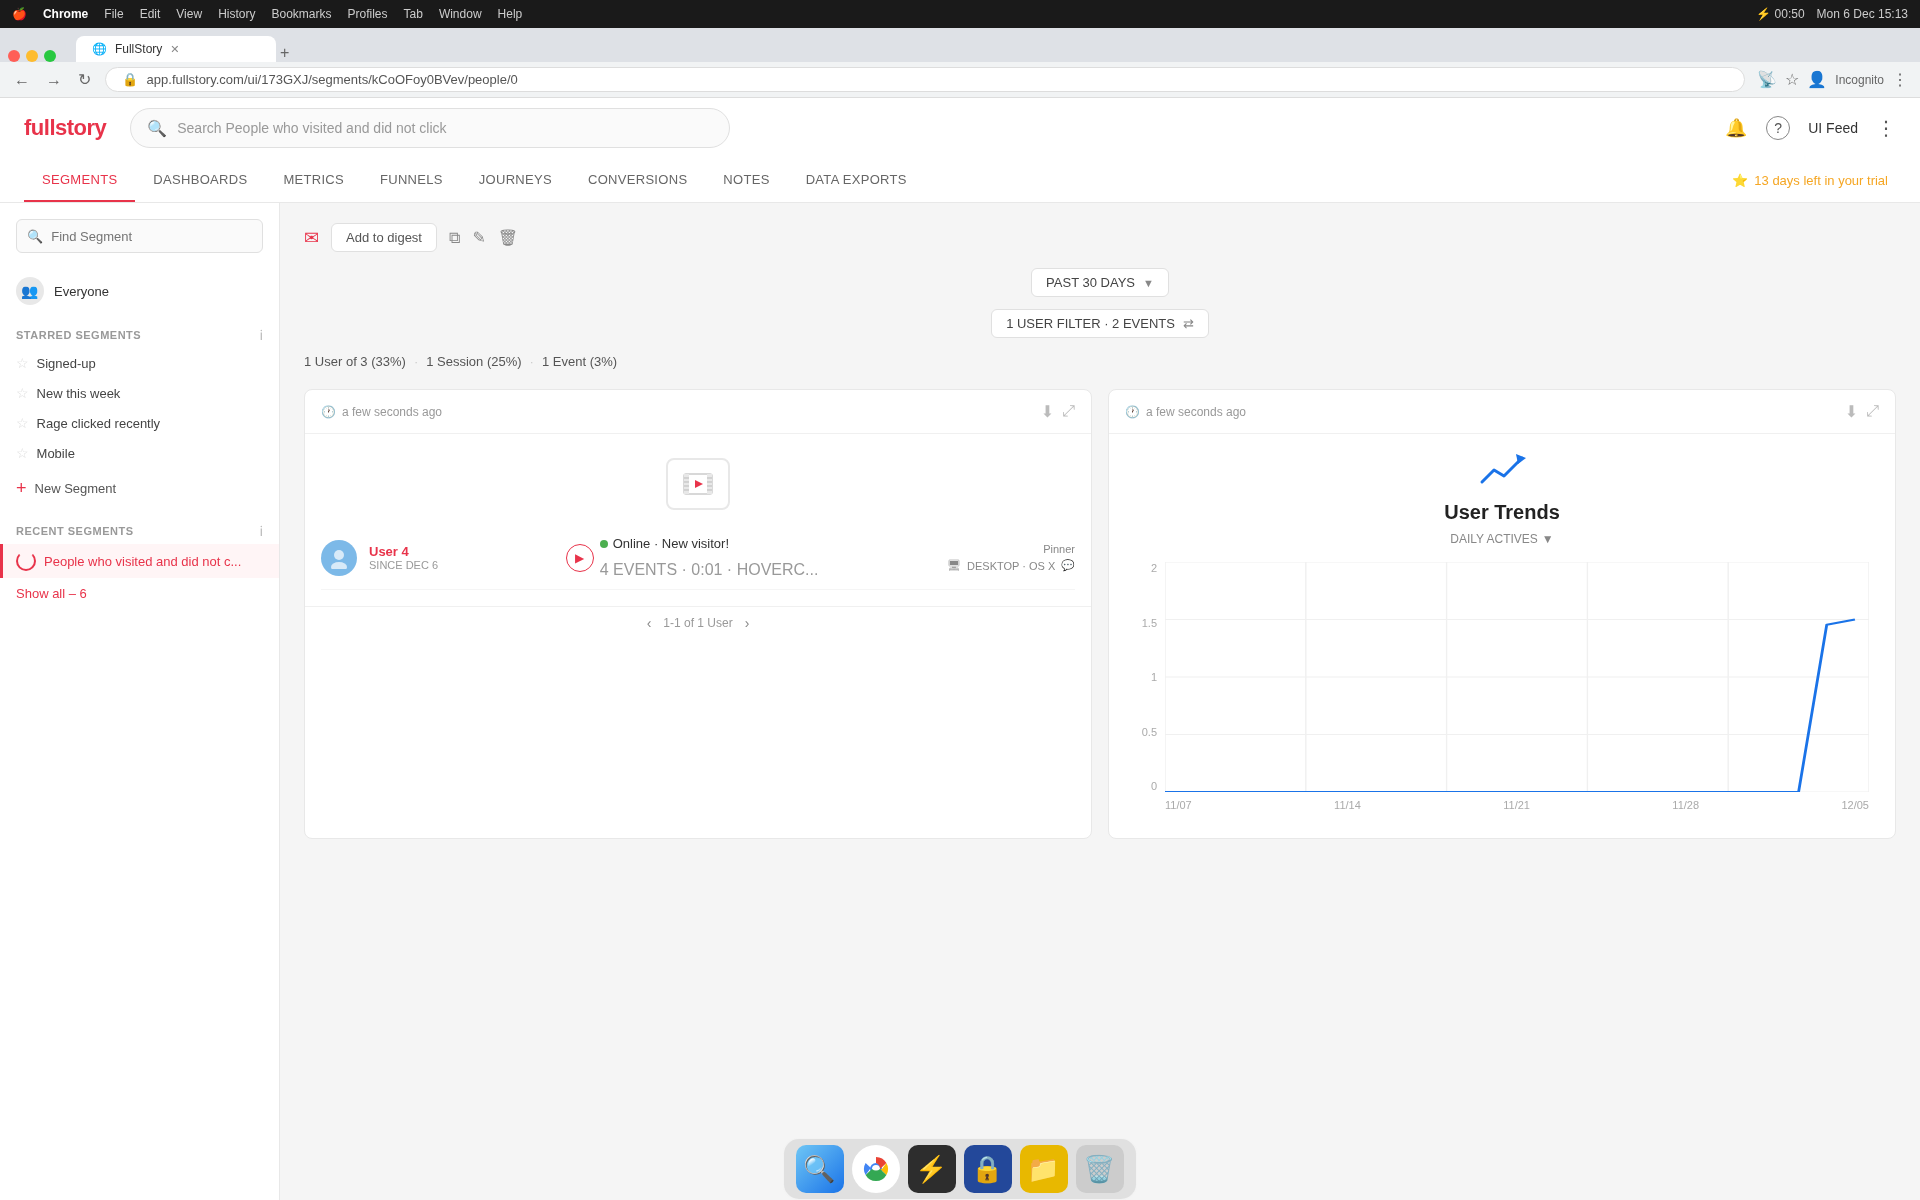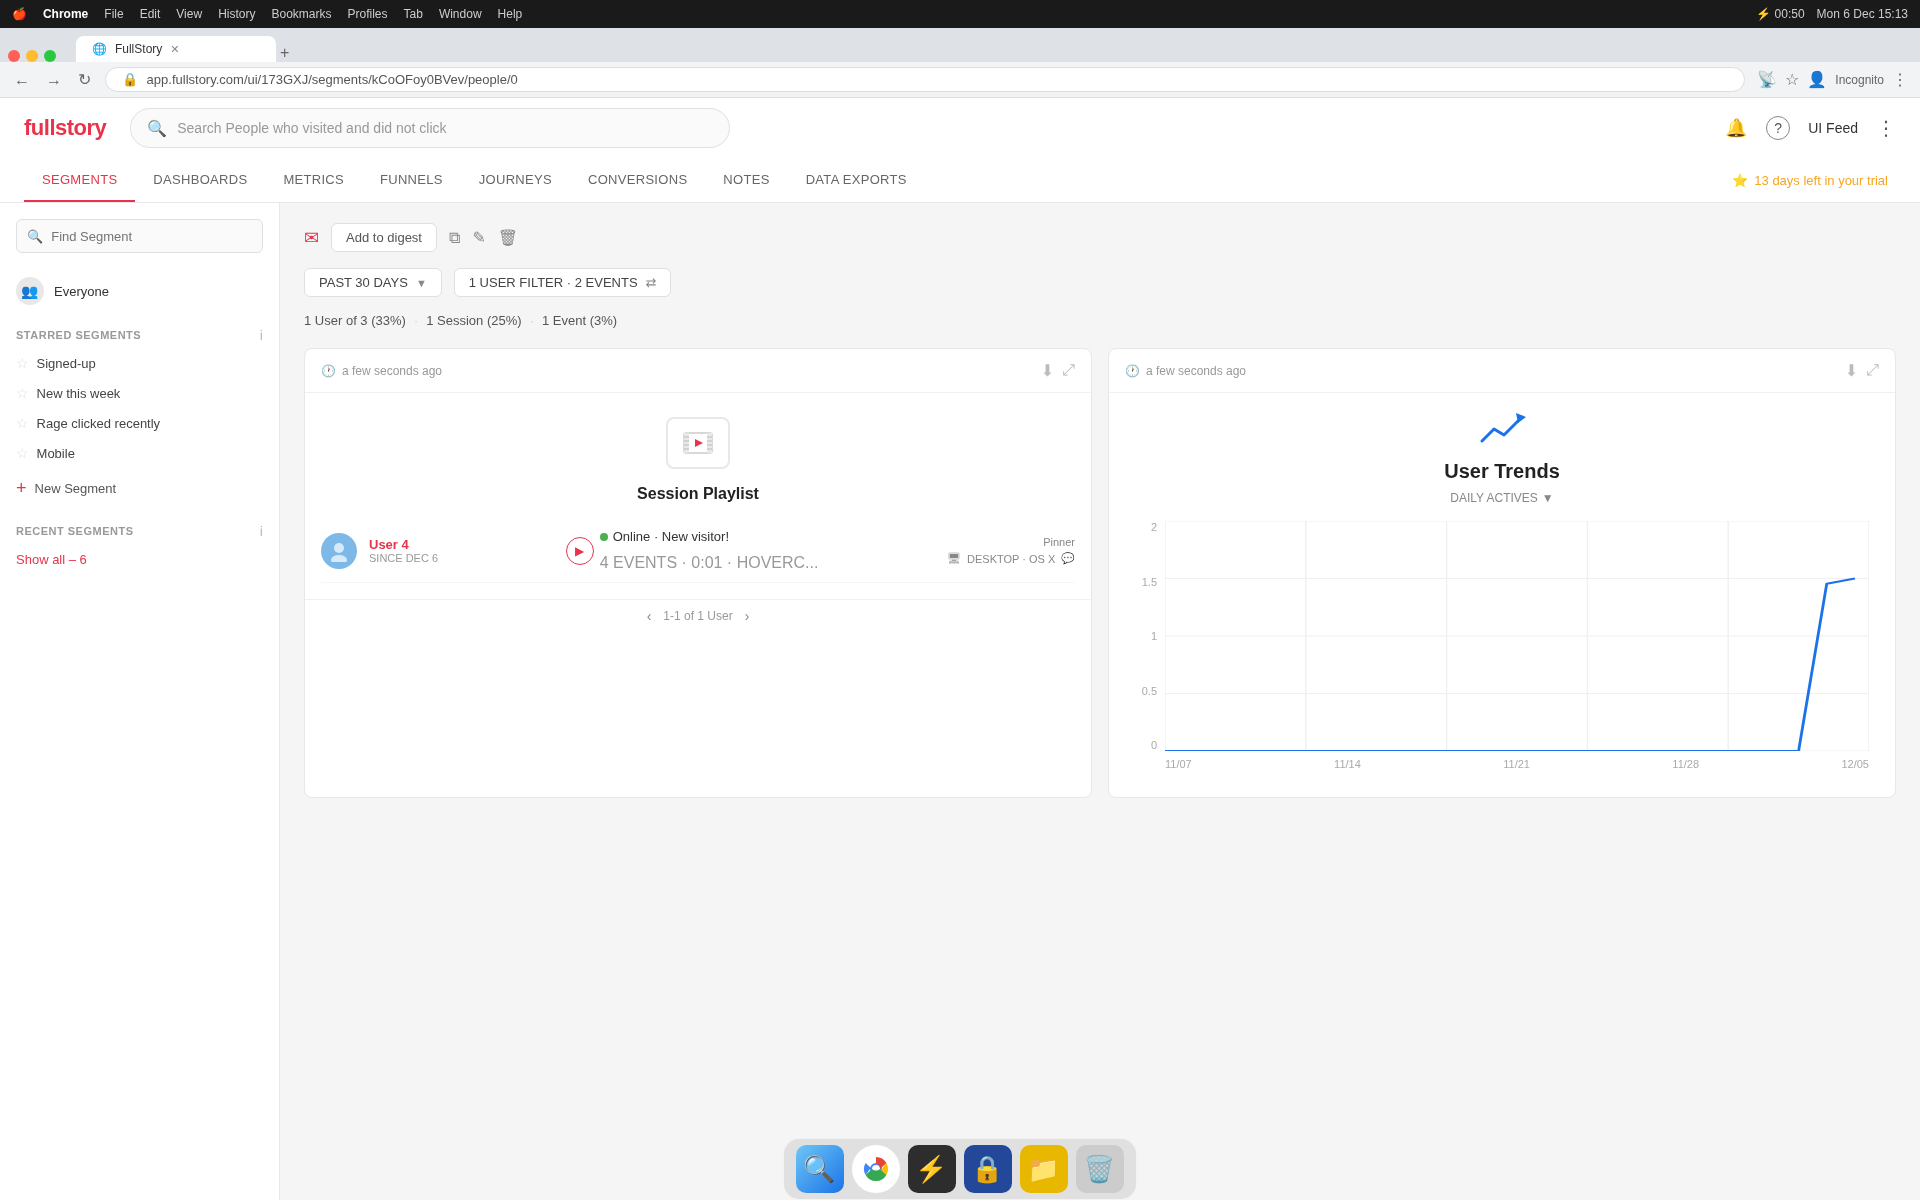--- a/index.html
+++ b/index.html
@@ -262,20 +262,21 @@
       cursor: pointer;
     }
     .action-icon { color: #888; font-size: 16px; cursor: pointer; }
 
     
     .filter-bar {
       display: flex;
       align-items: center;
       gap: 12px;
       margin-bottom: 16px;
+      flex-direction: column;
     }
     .filter-btn {
       display: flex;
       align-items: center;
       gap: 8px;
       border: 1px solid #e0e0e0;
       border-radius: 6px;
       padding: 6px 14px;
       font-size: 13px;
       color: #444;
@@ -568,20 +569,24 @@
     <div class="new-segment">
       <span class="plus-icon">+</span>
       <span>New Segment</span>
     </div>
 
     <div class="section-header">
       <span class="section-title">RECENT SEGMENTS</span>
       <span class="info-icon">ℹ</span>
     </div>
 
+    <div class="sidebar-item active" style="border-left:3px solid #e8334a; background:#fff5f6; padding-left:13px;">
+      <div class="recent-item-spinner"></div>
+      <span>People who visited and did not c...</span>
+    </div>
 
     <div class="show-all">Show all – 6</div>
   </aside>
 
   <main class="content-area">
 
     <div class="segment-header">
       <div class="segment-actions">
         <span style="color:#e8334a;font-size:18px;">✉</span>
         <button class="add-digest-btn">
@@ -638,21 +643,20 @@
                 <line x1="2" y1="14" x2="7" y2="14" stroke="#bbb" stroke-width="1"></line>
                 <line x1="2" y1="18" x2="7" y2="18" stroke="#bbb" stroke-width="1"></line>
                 <line x1="2" y1="22" x2="7" y2="22" stroke="#bbb" stroke-width="1"></line>
                 <line x1="25" y1="10" x2="30" y2="10" stroke="#bbb" stroke-width="1"></line>
                 <line x1="25" y1="14" x2="30" y2="14" stroke="#bbb" stroke-width="1"></line>
                 <line x1="25" y1="18" x2="30" y2="18" stroke="#bbb" stroke-width="1"></line>
                 <line x1="25" y1="22" x2="30" y2="22" stroke="#bbb" stroke-width="1"></line>
               </svg>
             </div>
           </div>
-          <div class="playlist-title">Session Playlist</div>
 
           <div class="session-item">
             <div class="user-avatar" style="background:#7cb9e8;">
               <svg width="22" height="22" viewBox="0 0 22 22">
                 <circle cx="11" cy="8" r="5" fill="rgba(255,255,255,0.7)"></circle>
                 <ellipse cx="11" cy="20" rx="8" ry="5" fill="rgba(255,255,255,0.7)"></ellipse>
               </svg>
             </div>
             <div class="user-info">
               <div class="user-name">User 4</div>

